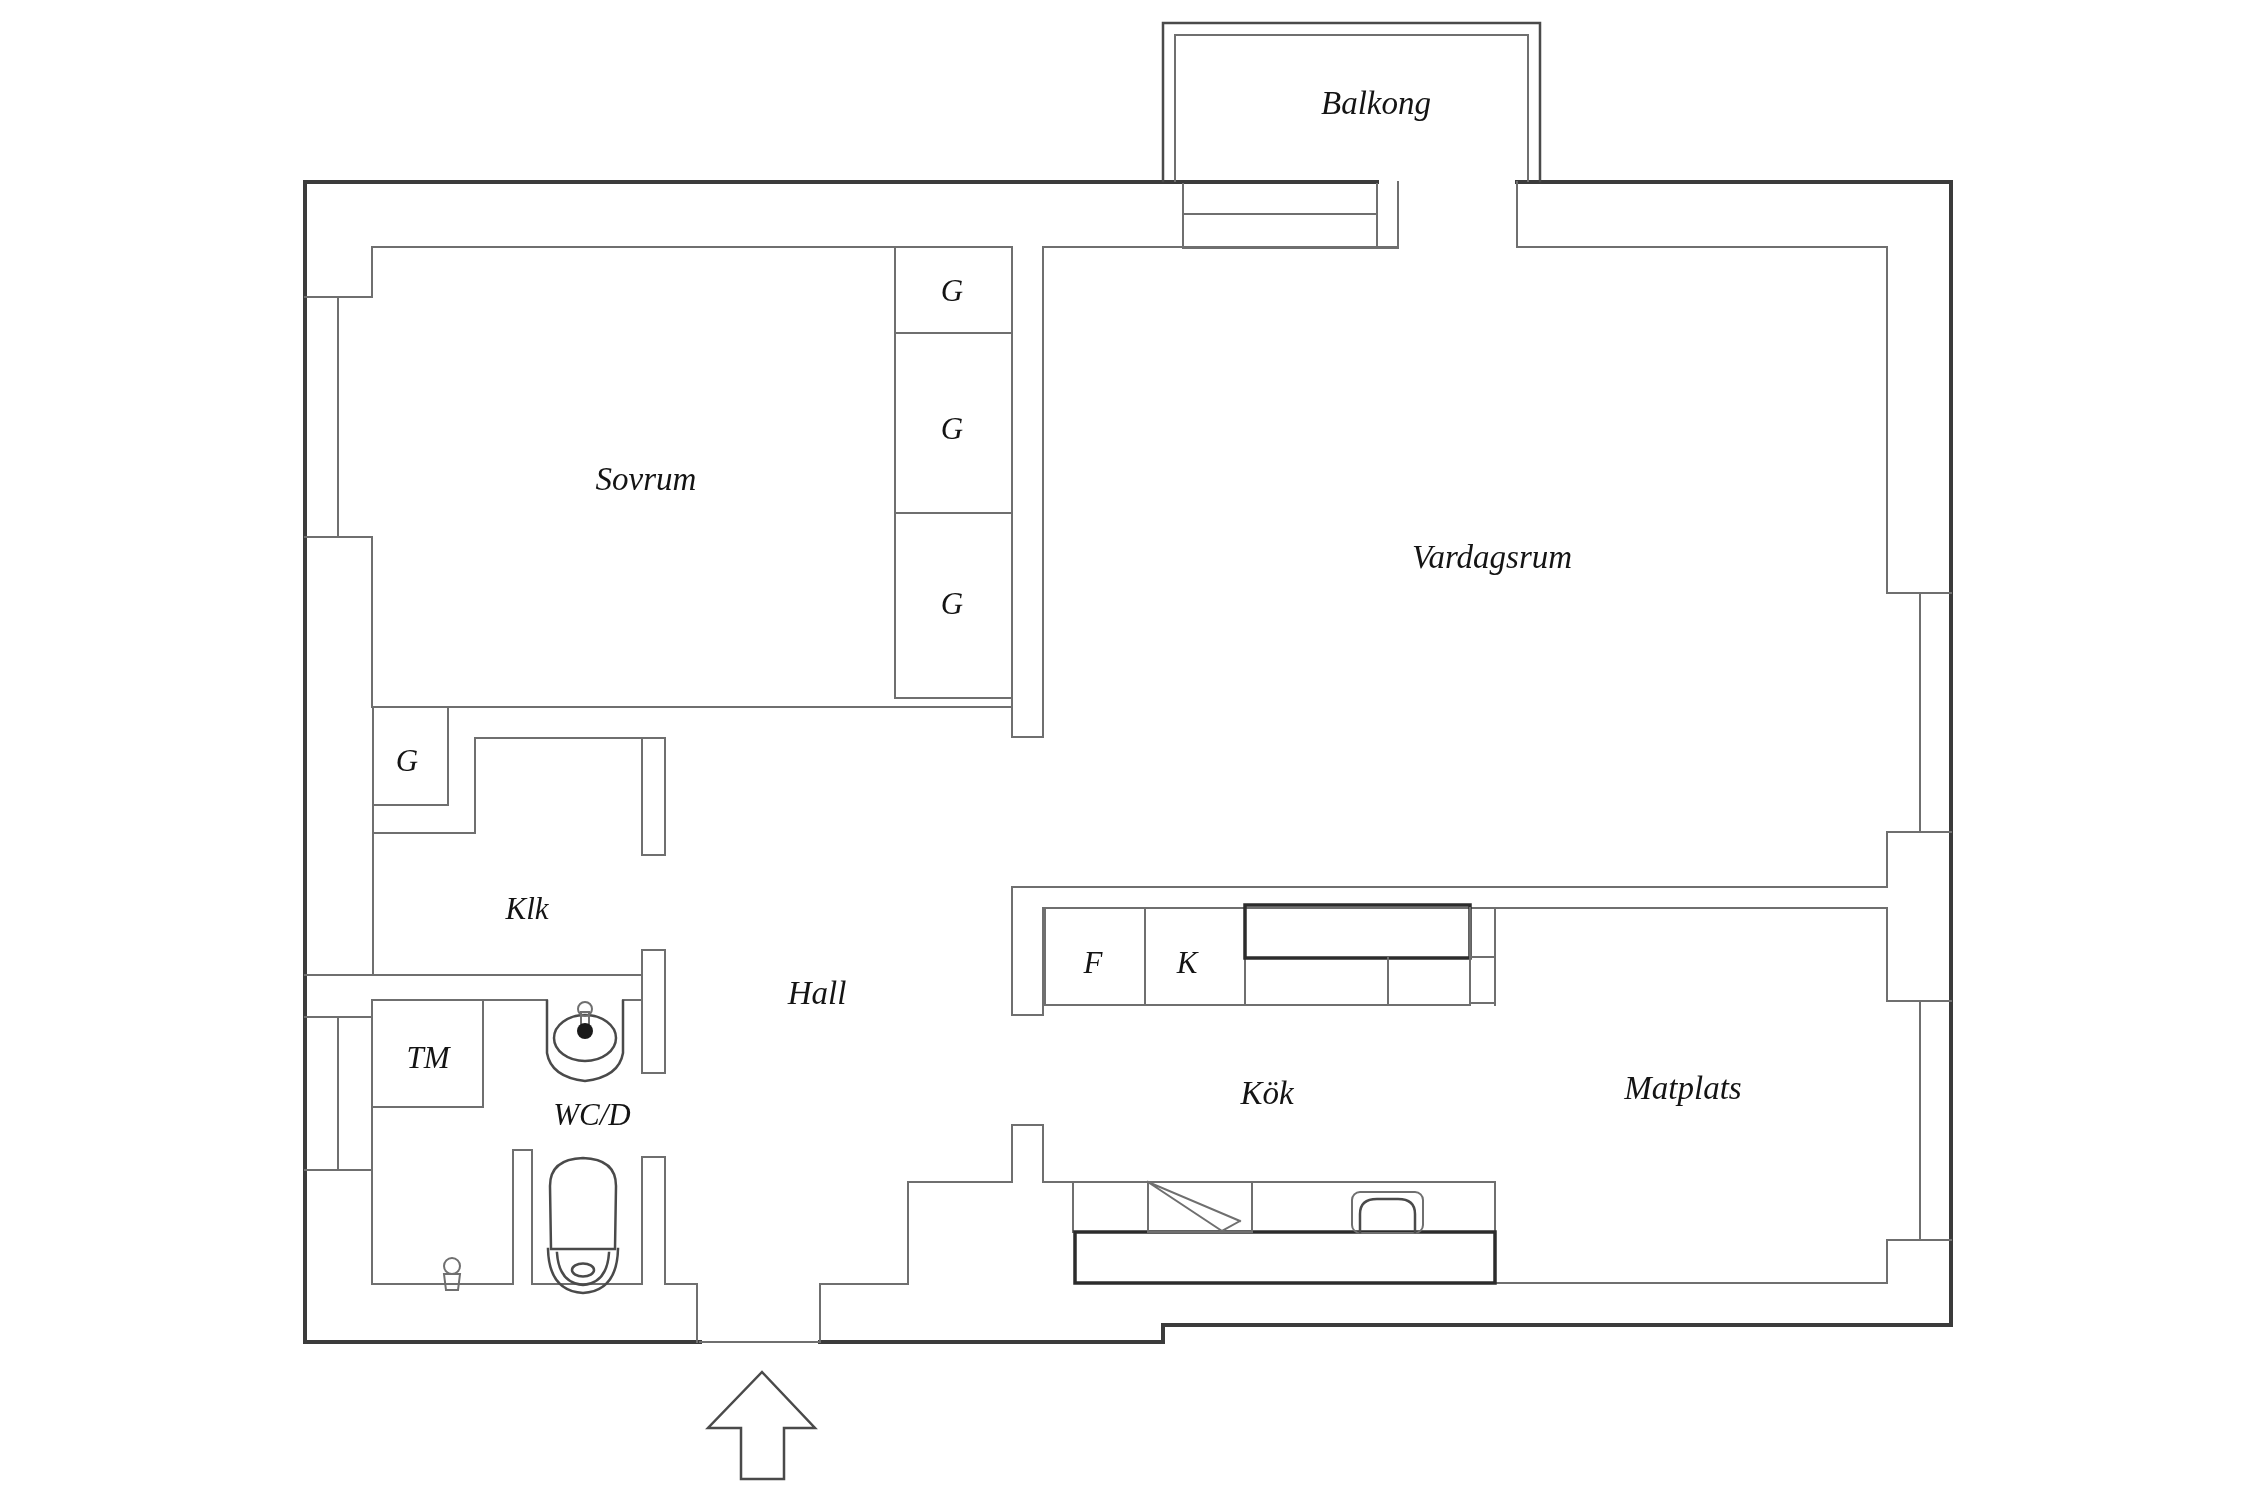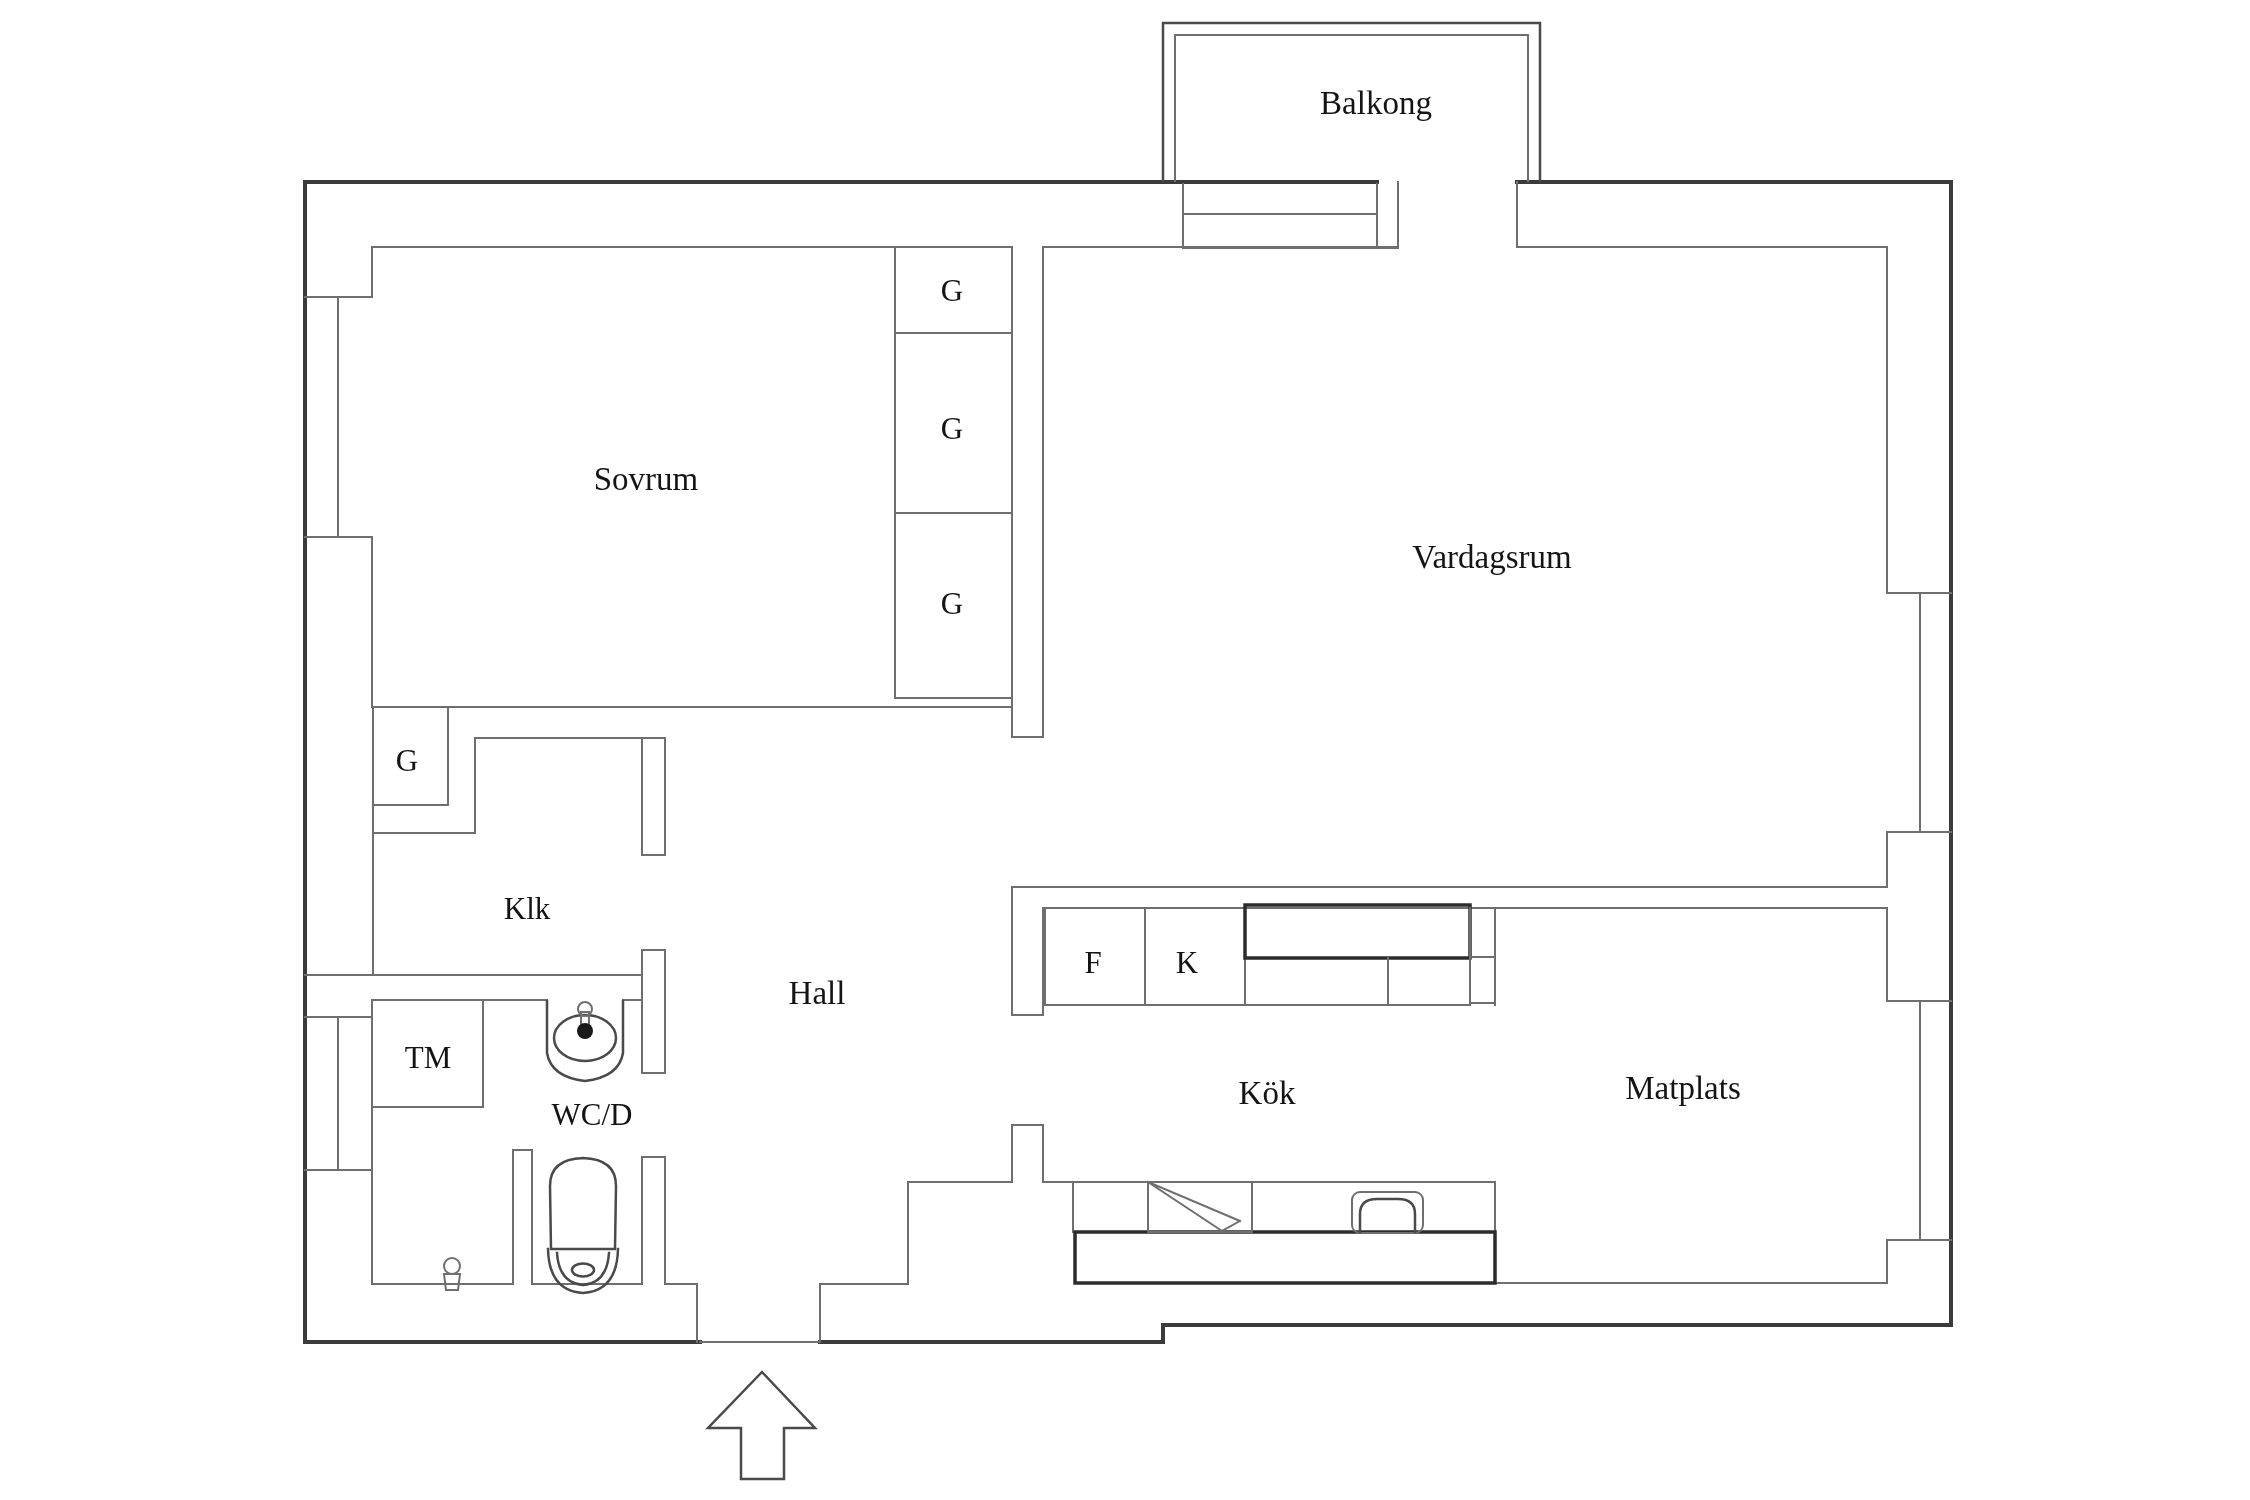--- a/index.html
+++ b/index.html
@@ -1,16 +1,16 @@
 <!DOCTYPE html>
 <html><head>
 <meta charset="utf-8">
 <style>
   html,body{margin:0;padding:0;background:#ffffff;}
-  .stage{position:relative;width:2250px;height:1500px;background:#ffffff;overflow:hidden;}
+  .stage{position:relative;width:2250px;height:1500px;background:#ffffff;overflow:hidden;font-style:italic;}
   svg{display:block;width:2250px;height:1500px;}
   .wall{stroke:#3b3b3b;stroke-width:4;fill:none;stroke-linecap:square;}
   .thin{stroke:#6f6f6f;stroke-width:2;fill:none;stroke-linecap:square;}
   .mid{stroke:#4a4a4a;stroke-width:2.5;fill:none;stroke-linecap:square;}
   .bold{stroke:#2c2c2c;stroke-width:3.5;fill:none;}
   .lbl{font-family:"Liberation Serif",serif;fill:#141414;text-anchor:middle;}
   .lbl-lg{font-size:33px;}
   .lbl-sm{font-size:31px;}
 </style>
 </head>

